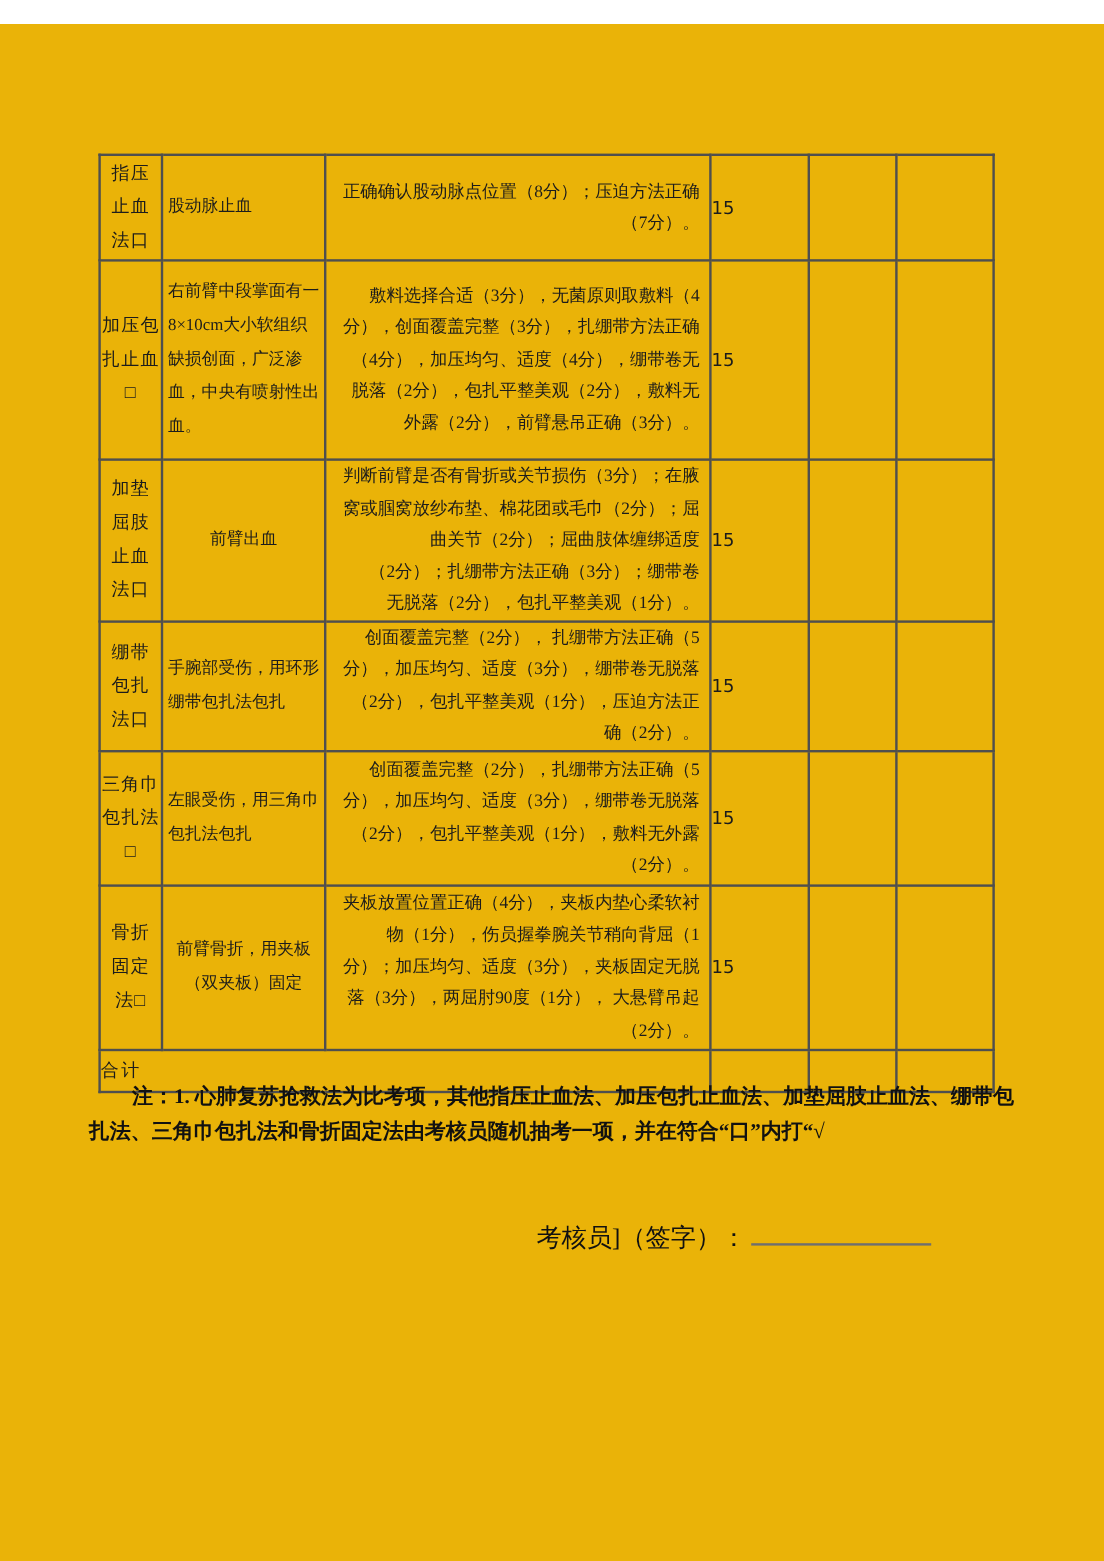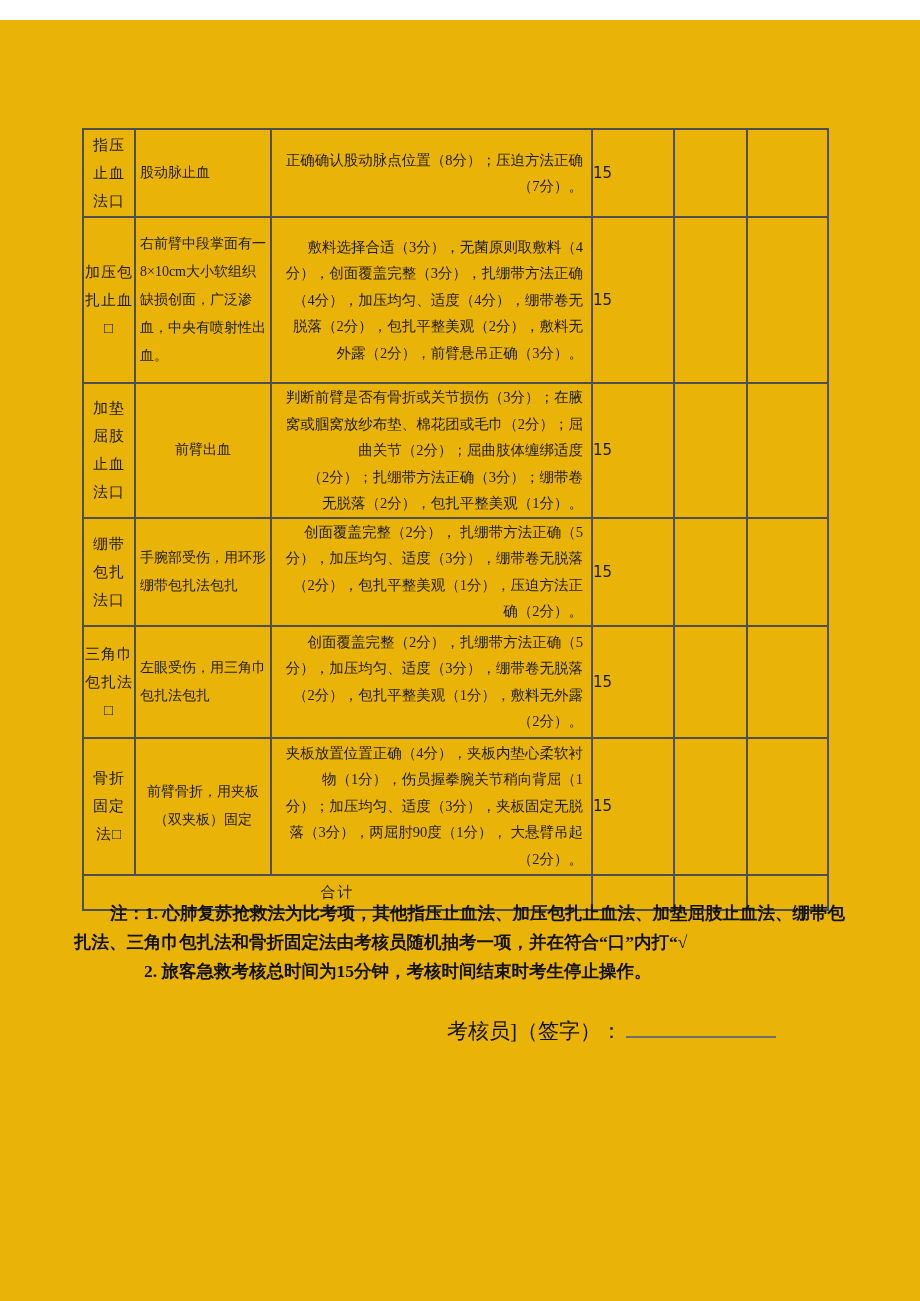--- a/index.html
+++ b/index.html
@@ -57,21 +57,21 @@
     line-height: 26.5px;
     padding: 0 8px;
     text-align: right;
     white-space: pre-wrap;
   }
   td.c-score, td.c-deduct, td.c-final {
     font-family: "DejaVu Sans", sans-serif;
     font-size: 15px;
   }
   td.c-total {
-    text-align: center;
+    text-align: left;
     font-size: 15px;
     letter-spacing: 2px;
   }
   .notes {
     position: absolute;
     left: 74px;
     top: 879px;
     width: 780px;
     font-size: 17.5px;
     font-weight: bold;
@@ -188,20 +188,19 @@
     <td class="c-score"></td>
     <td class="c-deduct"></td>
     <td class="c-final"></td>
   </tr>
 </tbody>
   </table>
 
   <div class="notes">
     <div class="note-line note-line-1">注：1. 心肺复苏抢救法为比考项，其他指压止血法、加压包扎止血法、加垫屈肢止血法、绷带包</div>
     <div class="note-line note-line-2">扎法、三角巾包扎法和骨折固定法由考核员随机抽考一项，并在符合“口”内打“√</div>
-    <div class="note-line note-line-3">2. 旅客急救考核总时间为15分钟，考核时间结束时考生停止操作。</div>
   </div>
 
   <div class="sig-row sig-row-1">
     <span>考核员]（签字）：</span><span class="sig-line sig-line-1"></span>
   </div>
 
 </div>
 
 </body></html>

